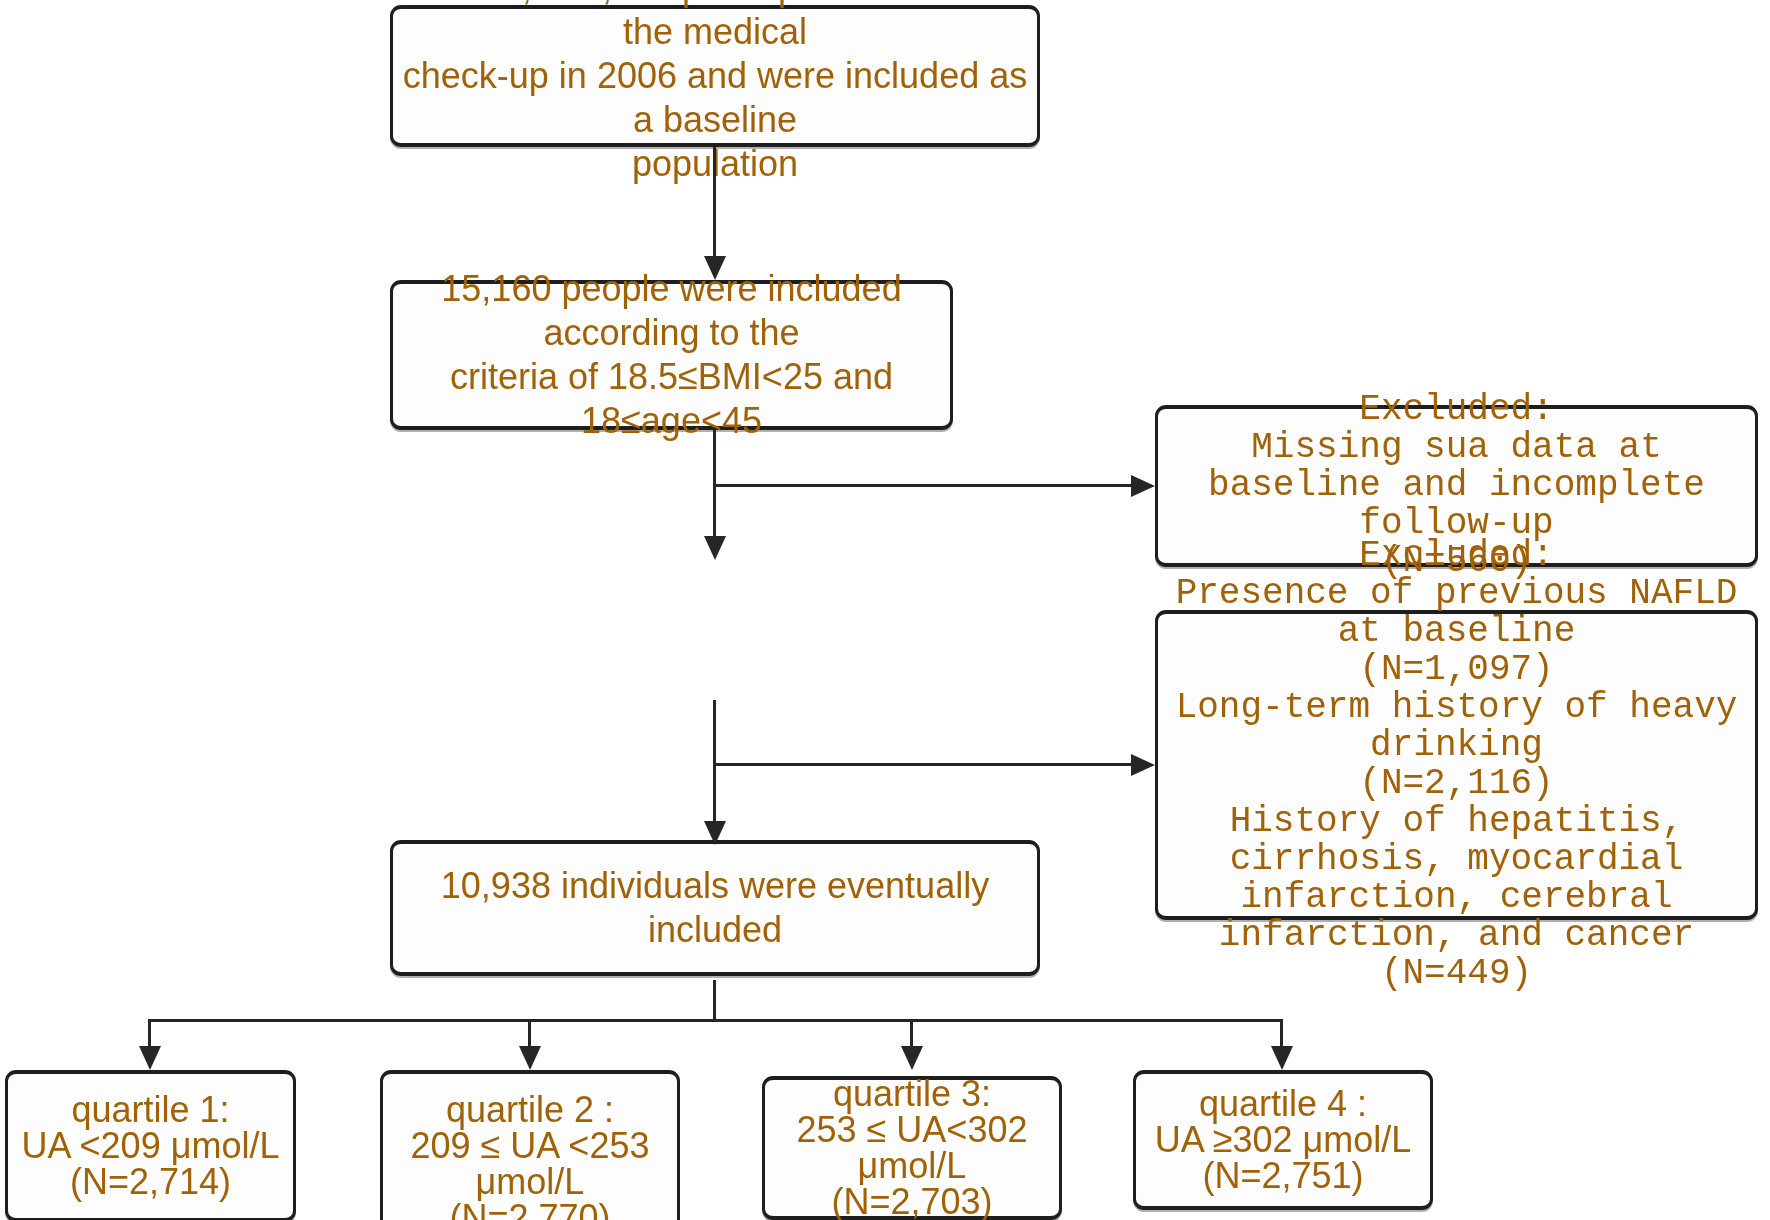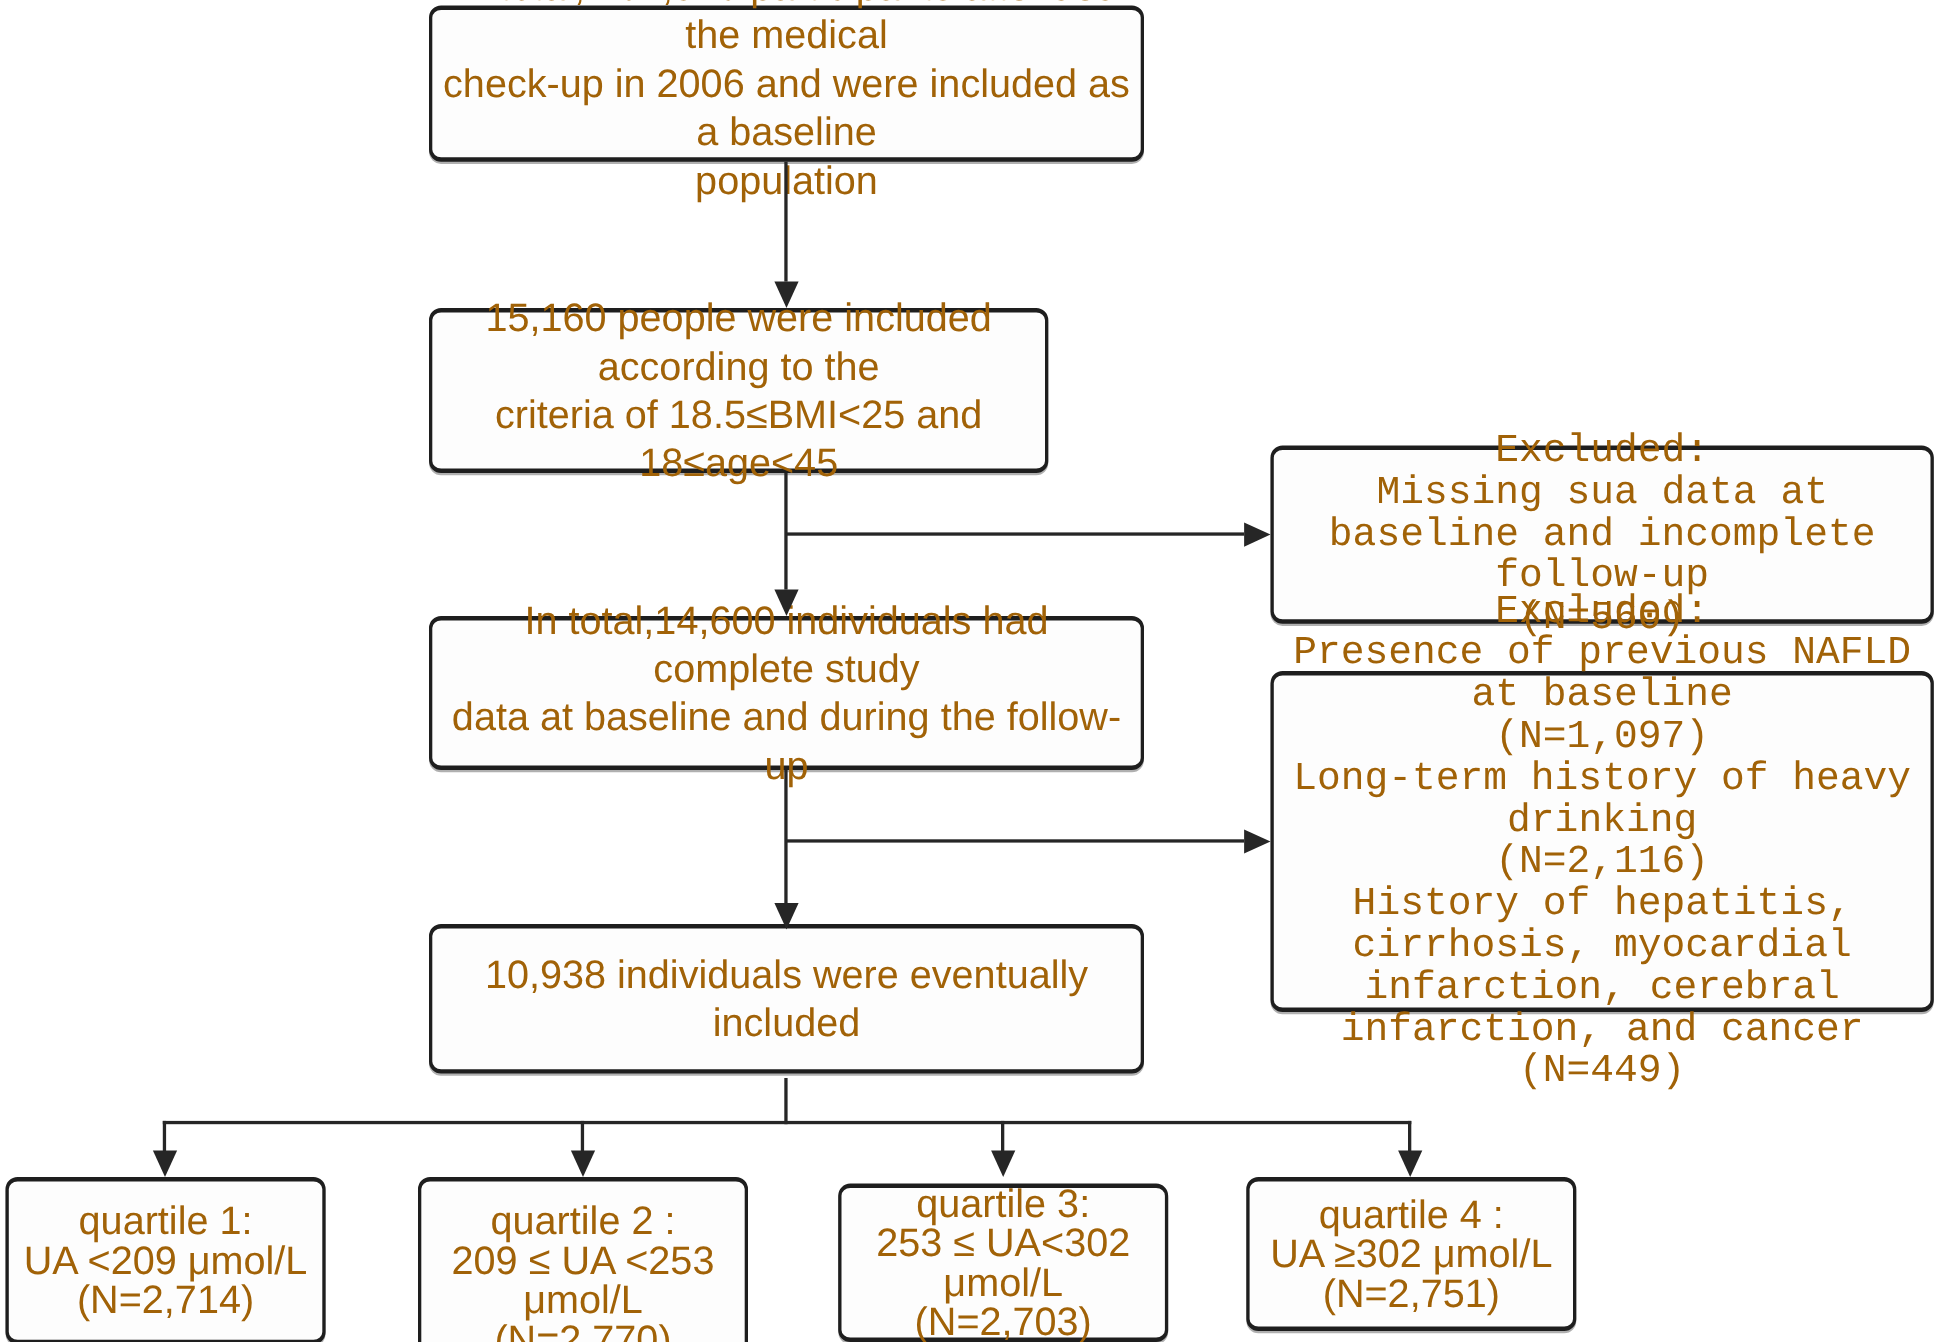--- a/index.html
+++ b/index.html
@@ -55,24 +55,20 @@
     <div class="txt">In total, 101,510 participants attended the medical
 check-up in 2006 and were included as a baseline
 population</div>
   </div>
 
   <div class="node" style="left:390px;top:280px;width:563px;height:150px">
     <div class="txt">15,160 people were included according to the
 criteria of 18.5≤BMI&lt;25 and 18≤age&lt;45</div>
   </div>
 
-  <div class="node" style="left:390px;top:560px;width:650px;height:140px">
-    <div class="txt">In total,14,600 individuals had complete study
-data at baseline and during the follow-up</div>
-  </div>
 
   <div class="node" style="left:390px;top:840px;width:650px;height:136px">
     <div class="txt">10,938 individuals were eventually
 included</div>
   </div>
 
   <div class="node lh38" style="left:1155px;top:405px;width:603px;height:162px">
     <div class="txt">Excluded:
 Missing sua data at baseline and incomplete
 follow-up

